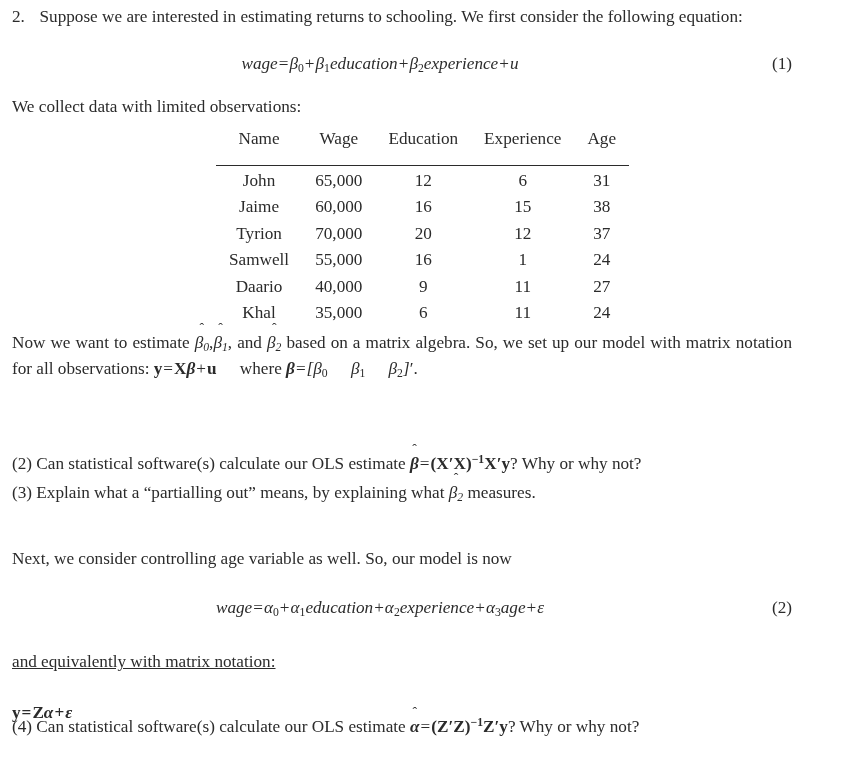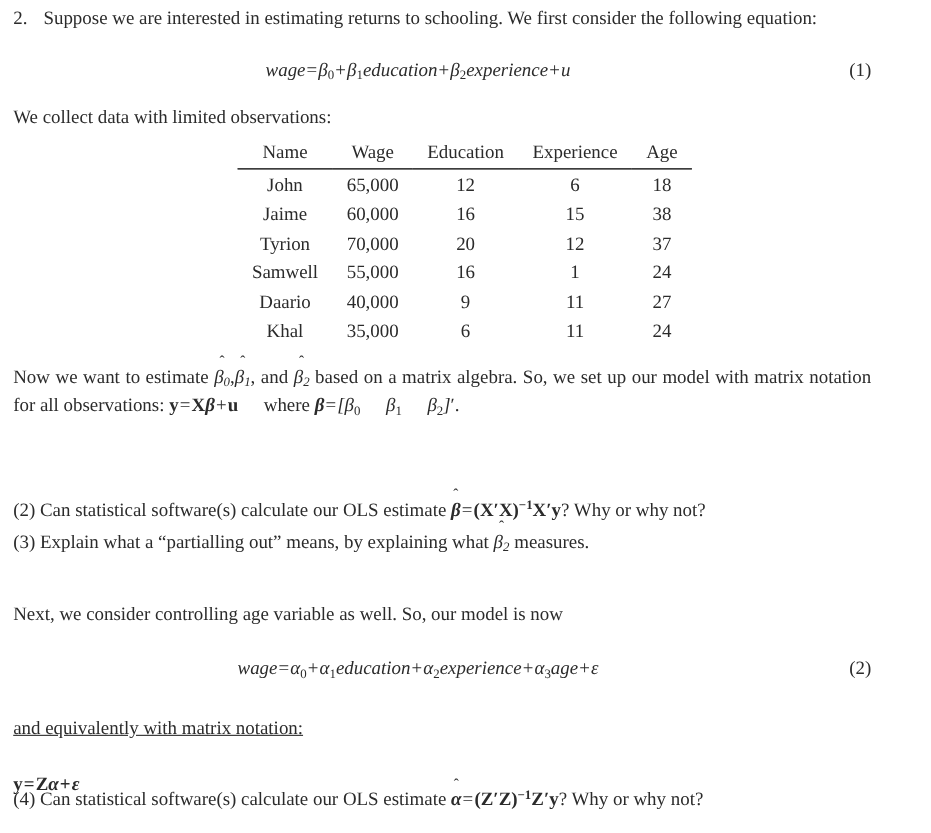--- a/index.html
+++ b/index.html
@@ -88,21 +88,21 @@
   
   .data-table {
     position: absolute;
     left: 216px;
     top: 128px;
     border-collapse: collapse;
     font-size: 17.2px;
   }
   .data-table th {
     font-weight: normal;
-    padding: 1px 13px 4px 13px;
+    padding: 1px 13px 16px 13px;
     text-align: center;
     white-space: nowrap;
   }
   .data-table thead tr {
     border-bottom: 1.1px solid #2b2b2b;
   }
   .data-table td {
     padding: 3.2px 13px;
     text-align: center;
     white-space: nowrap;
@@ -139,21 +139,21 @@
         <th>Experience</th>
         <th>Age</th>
       </tr>
     </thead>
     <tbody>
       <tr>
         <td class="c-name">John</td>
         <td>65,000</td>
         <td>12</td>
         <td>6</td>
-        <td>18</td>
+        <td>31</td>
       </tr>
       <tr>
         <td class="c-name">Jaime</td>
         <td>60,000</td>
         <td>16</td>
         <td>15</td>
         <td>38</td>
       </tr>
       <tr>
         <td class="c-name">Tyrion</td>

